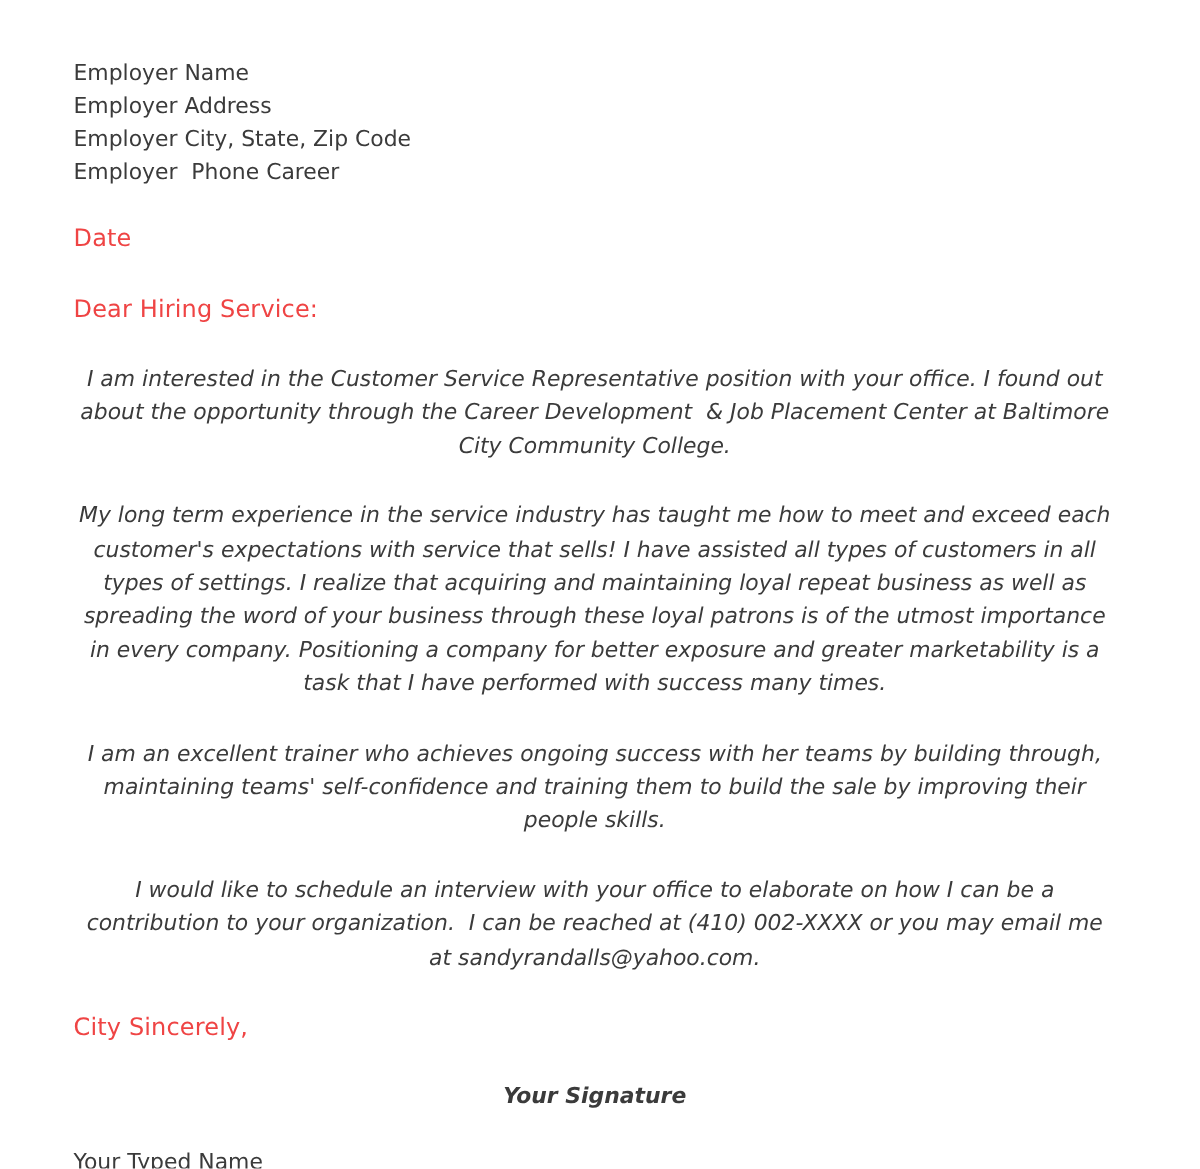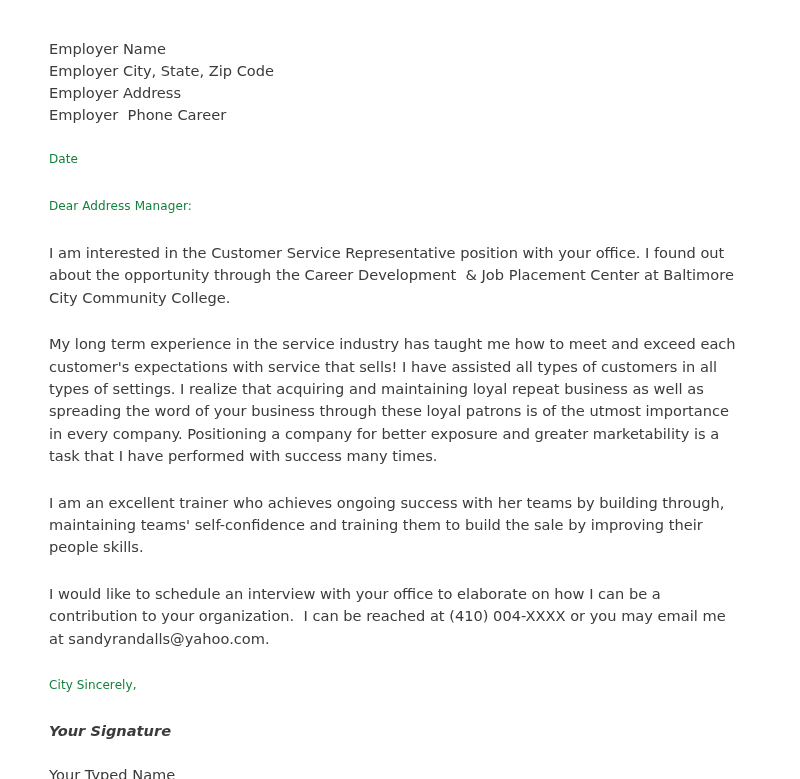--- a/index.html
+++ b/index.html
@@ -21,88 +21,90 @@
     background: #ffffff;
     box-sizing: border-box;
   }
   .letter {
     position: absolute;
     left: 49px;
     top: 38px;
     width: 695px;
   }
   .block {
-    font-size: 12px;
+    font-size: 16px;
     line-height: 22px;
-    color: #15803d;
+    color: #ef4444;
     letter-spacing: 0.1px;
     white-space: pre-wrap;
   }
   .addr-line {
     font-size: 14.6px;
     line-height: 22px;
     white-space: pre;
   }
   .gap-sm { height: 22px; }
   .gap-md { height: 24px; }
   .gap-lg { height: 25px; }
   .para {
     margin: 0;
     font-size: 14.6px;
     line-height: 22.4px;
-    text-align: left;
+    text-align: center;
     white-space: pre-wrap;
+    font-style: italic;
   }
   .signature {
     font-style: italic;
     font-weight: 600;
     font-size: 14.6px;
     line-height: 22px;
+    text-align: center;
   }
   .typed-name {
     font-size: 14.6px;
     line-height: 22px;
   }
 </style>
 </head>
 <body>
 
 <div class="page">
   <div class="letter">
 
     <div>
       <div class="addr-line">Employer Name</div>
+      <div class="addr-line">Employer Address</div>
       <div class="addr-line">Employer City, State, Zip Code</div>
-      <div class="addr-line">Employer Address</div>
       <div class="addr-line">Employer  Phone Career</div>
     </div>
 
     <div class="gap-sm"></div>
 
     <div class="block">Date</div>
 
     <div class="gap-lg"></div>
 
-    <div class="block">Dear Address Manager:</div>
+    <div class="block">Dear Hiring Service:</div>
 
     <div class="gap-lg"></div>
 
     <p class="para">I am interested in the Customer Service Representative position with your office. I found out about the opportunity through the Career Development  &amp; Job Placement Center at Baltimore City Community College.</p>
 
     <div class="gap-md"></div>
 
     <p class="para">My long term experience in the service industry has taught me how to meet and exceed each customer's expectations with service that sells! I have assisted all types of customers in all types of settings. I realize that acquiring and maintaining loyal repeat business as well as spreading the word of your business through these loyal patrons is of the utmost importance in every company. Positioning a company for better exposure and greater marketability is a task that I have performed with success many times.</p>
 
     <div class="gap-md"></div>
 
     <p class="para">I am an excellent trainer who achieves ongoing success with her teams by building through, maintaining teams' self-confidence and training them to build the sale by improving their people skills.</p>
 
     <div class="gap-md"></div>
 
-    <p class="para">I would like to schedule an interview with your office to elaborate on how I can be a contribution to your organization.  I can be reached at (410) 004-XXXX or you may email me at sandyrandalls@yahoo.com.</p>
+    <p class="para">I would like to schedule an interview with your office to elaborate on how I can be a contribution to your organization.  I can be reached at (410) 002-XXXX or you may email me at sandyrandalls@yahoo.com.</p>
 
     <div class="gap-md"></div>
 
     <div class="block">City Sincerely,</div>
 
     <div class="gap-md"></div>
 
     <div class="signature">Your Signature</div>
 
     <div class="gap-sm"></div>

